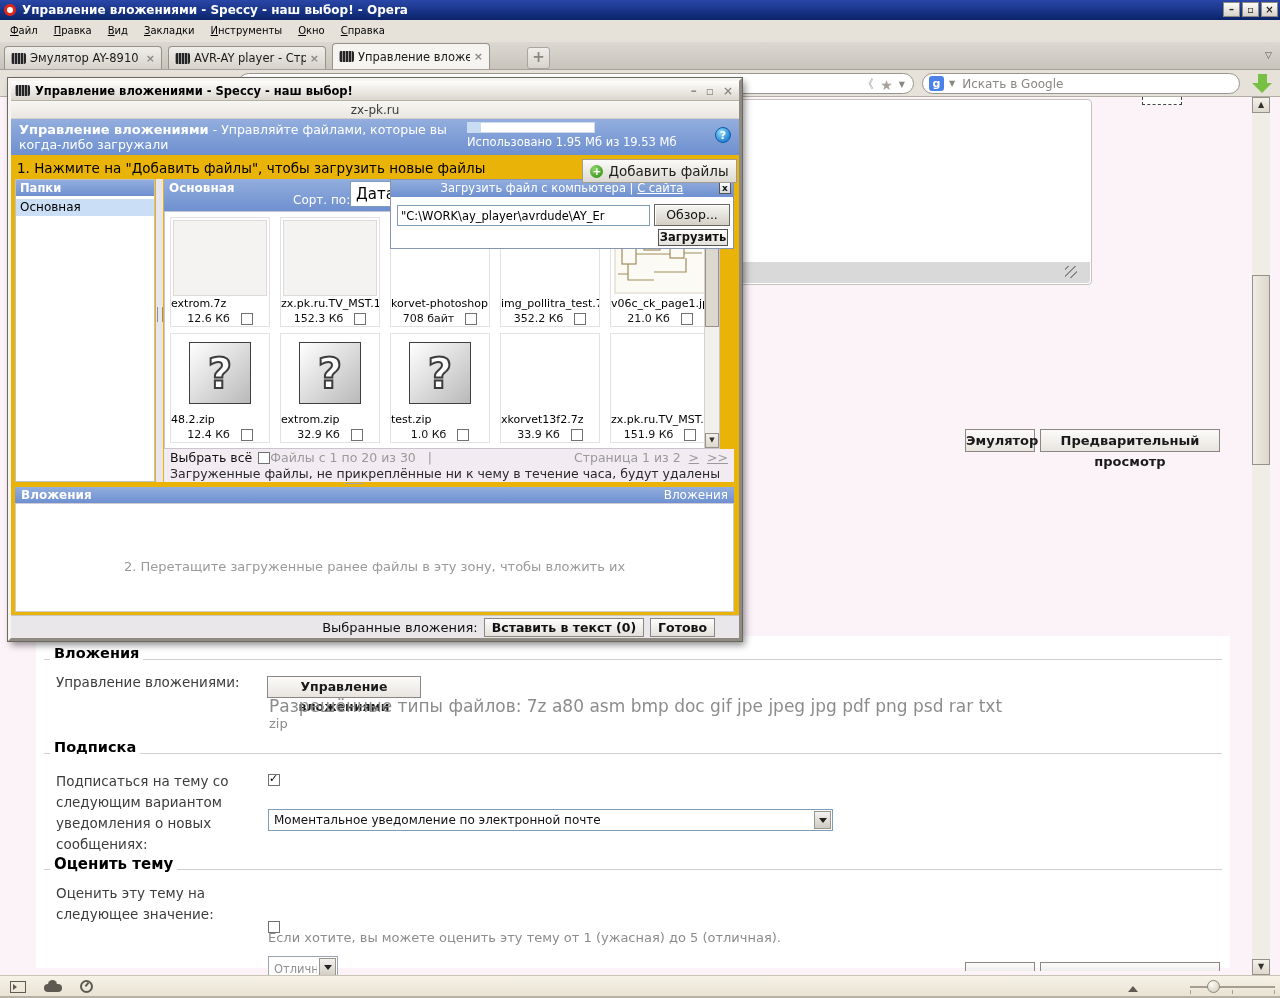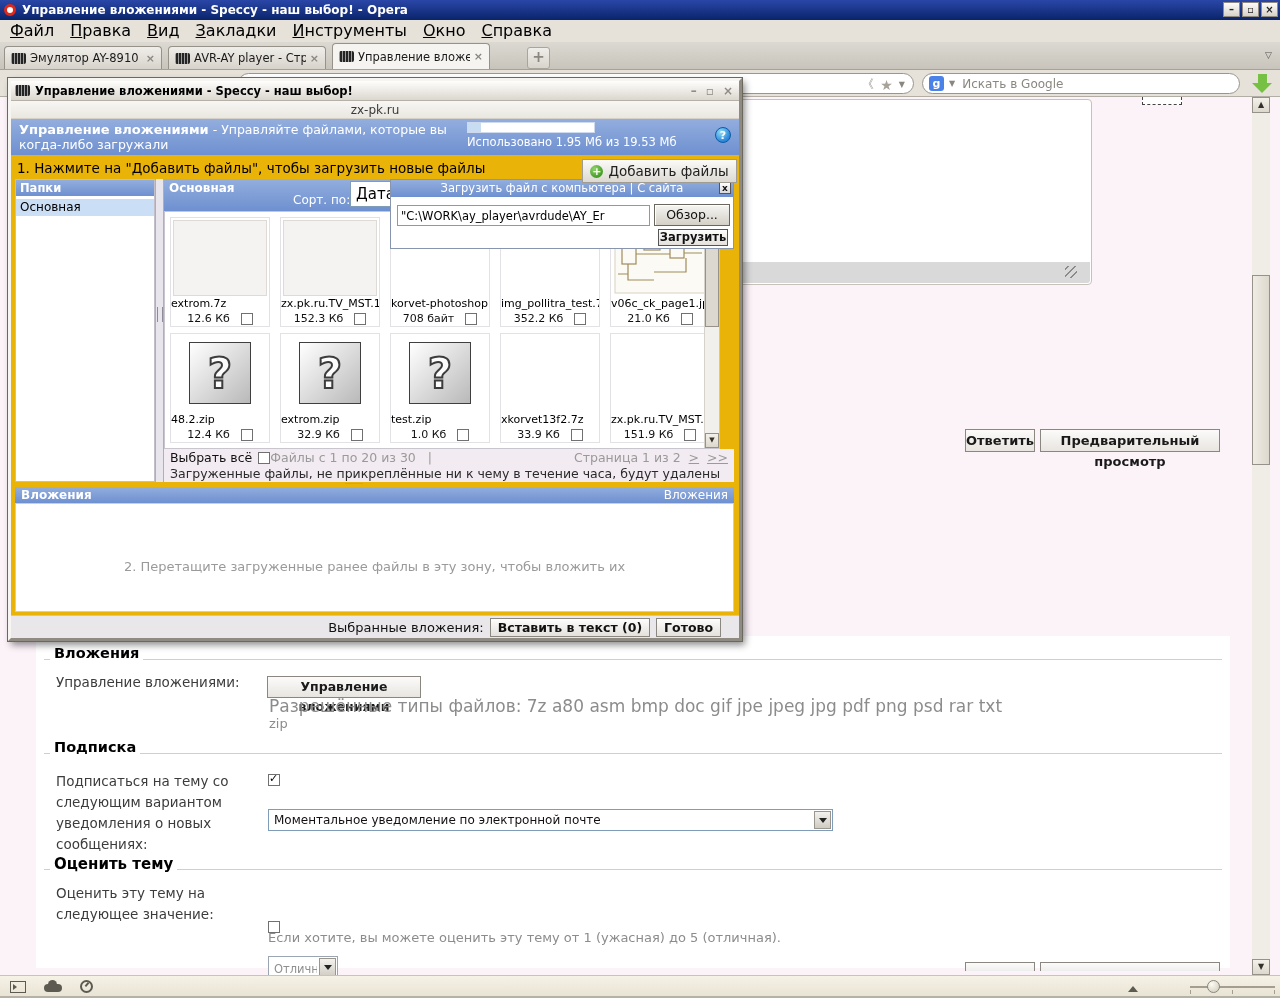--- a/index.html
+++ b/index.html
@@ -7,21 +7,21 @@
        font-family:"DejaVu Sans","Liberation Sans",sans-serif;background:#fcf3f9;font-size:12px;color:#111}
   .abs{position:absolute}
   
   .titlebar{left:0;top:0;width:1280px;height:20px;background:linear-gradient(#2a47a8,#0a246a);
             color:#fff;font-weight:bold;font-size:12px;display:flex;align-items:center;padding-left:4px;box-sizing:border-box}
   .opera-logo{width:12px;height:12px;border:3px solid #e0281a;border-radius:50%;background:#fff;box-sizing:border-box;margin-right:6px;flex:0 0 auto}
   .win-controls{position:absolute;right:2px;top:2px;display:flex;gap:2px}
   .wbtn{width:17px;height:15px;background:linear-gradient(#fdfcfa,#d6d2c9);border:1px solid #8e8a80;
         font-size:10px;line-height:13px;text-align:center;color:#222;font-weight:bold;box-sizing:border-box}
   .menubar{left:0;top:20px;width:1280px;height:22px;background:#e6e2da;display:flex;align-items:center;padding-left:4px;box-sizing:border-box}
-  .menu-item{padding:2px 10px 3px 6px;font-size:16px;color:#000}
+  .menu-item{padding:2px 10px 3px 6px;font-size:10px;color:#000}
   .menu-item .u{text-decoration:underline}
   .tabbar{left:0;top:42px;width:1280px;height:28px;background:linear-gradient(#dcd9d2,#c8c4bc);border-bottom:1px solid #a5a19a;box-sizing:border-box}
   #tabs{position:absolute;left:4px;bottom:0;display:flex;align-items:flex-end}
   .tab{height:23px;border:1px solid #96928a;border-bottom:none;border-radius:4px 4px 0 0;
        background:linear-gradient(#f0eeea,#d7d3cb);display:flex;align-items:center;padding:0 6px;
        font-size:11.5px;width:158px;margin-right:6px;box-sizing:border-box;color:#1a1a1a}
   .tab.active{background:#f6f4f0;height:26px}
   .tab-favicon{width:15px;height:11px;background:#242424;border-radius:2px;margin-right:4px;flex:0 0 auto;
        background-image:repeating-linear-gradient(90deg,rgba(255,255,255,.55) 0 1px,transparent 1px 3px);background-size:100% 4px;background-position:0 3px;background-repeat:repeat-y}
   .tab-label{flex:1;white-space:nowrap;overflow:hidden}
@@ -125,27 +125,27 @@
   .gs-btn{position:absolute;left:0;width:14px;height:15px;background:linear-gradient(#f4f1ea,#ddd8cd);border:1px solid #96928a;
           box-sizing:border-box;font-size:7px;text-align:center;line-height:13px;color:#33312c}
   .gs-thumb{position:absolute;left:0;top:15px;width:14px;height:100px;background:#dcd8d0;border:1px solid #96928a;box-sizing:border-box}
   .p-strip{left:153px;top:368px;width:570px;height:17px;background:#f2ebf1;font-size:12.5px;display:flex;align-items:center;box-sizing:border-box;padding:0 6px}
   .p-warn{left:153px;top:385px;width:570px;height:16px;background:#f2ebf1;font-size:12.5px;color:#2a2a2a;padding:0 0 0 6px;box-sizing:border-box}
   .p-div-handle{left:334px;top:402px;width:18px;height:4px;border-top:1px solid #a6a2ae;border-bottom:1px solid #a6a2ae}
   .p-attachbar{left:4px;top:406px;width:719px;height:16px;font-size:12px;padding:1px 6px 0;box-sizing:border-box}
   .p-zone{left:4px;top:422px;width:719px;height:109px;background:#fff;border:1px solid #d0ccd2;box-sizing:border-box}
   .zone-txt{margin-top:55px;text-align:center;color:#9a9a9a;font-size:13px}
   .p-footer{left:0;top:534px;width:728px;height:23px;background:#eae7ea;border-top:1px solid #c8c5ca;
-            display:flex;align-items:center;justify-content:flex-end;gap:6px;padding-right:18px;box-sizing:border-box;font-size:13px}
+            display:flex;align-items:center;justify-content:flex-end;gap:6px;padding-right:24px;box-sizing:border-box;font-size:13px}
   .pf-btn{background:linear-gradient(#fdfdfd,#e4e1dc);border:1px solid #8a8781;font-weight:bold;font-size:12.5px;
           height:19px;line-height:17px;padding:0 7px;box-sizing:border-box}
   
   .udialog{left:379px;top:98px;width:344px;height:70px;background:#fff;border:1px solid #8795ae;box-sizing:border-box;z-index:20}
   .ud-head{height:17px;font-size:11.5px;text-align:center;line-height:17px;position:relative}
-  .ud-link{}
+  .ud-link{text-decoration:underline}
   .ud-close{position:absolute;right:2px;top:2px;width:12px;height:12px;background:linear-gradient(#fefefe,#d8d8d8);
             border:1px solid #555;font-size:9px;line-height:10px;text-align:center;color:#111;box-sizing:border-box;font-weight:bold}
   .ud-input{position:absolute;left:6px;top:25px;width:253px;height:21px;border:1px solid #7f9db9;font-size:11.5px;
             padding:0 3px;box-sizing:border-box;font-family:inherit}
   .ud-browse{position:absolute;left:263px;top:24px;width:76px;height:22px;background:linear-gradient(#f6f5f2,#d4d0c7);
              border:1px solid #6a675f;box-shadow:inset 1px 1px 0 #fff;font-size:12.5px;text-align:center;line-height:20px;box-sizing:border-box}
   .ud-upload{position:absolute;left:267px;top:49px;width:70px;height:17px;background:linear-gradient(#fdfdfd,#e4e1dc);
              border:1px solid #555;font-weight:bold;font-size:11.5px;text-align:center;line-height:15px;box-sizing:border-box}
   
   .statusbar{left:0;top:975px;width:1280px;height:23px;background:linear-gradient(#f6f2e6,#e7e2d2);border-top:1px solid #c9c4b6;box-sizing:border-box}
@@ -225,21 +225,21 @@
     <div class="dl-head"></div>
 </div>
 
 
 <div class="abs page-bg"></div>
 <div class="abs textarea-box">
   <div class="ta-strip"></div>
   <div class="ta-resize"></div>
 </div>
 <div class="abs dashed-box"></div>
-<div class="abs btn reply-btn">Ответить</div>
+<div class="abs btn reply-btn">Эмулятор</div>
 <div class="abs btn preview-btn">Предварительный просмотр</div>
 
 <div class="abs bottom-sheet"></div>
 
 <div class="abs fs-line" style="left:44px;top:659px;width:1178px"></div>
 <div class="abs legend" style="left:50px;top:645px">Вложения</div>
 <div class="abs flabel" style="left:56px;top:672px">Управление вложениями:</div>
 <div class="abs btn manage-btn" style="line-height:20px">Управление вложениями</div>
 <div class="abs flabel gray" style="left:269px;top:696px;font-size:17px">Разрешённые типы файлов: 7z a80 asm bmp doc gif jpe jpeg jpg pdf png psd rar txt</div>
 <div class="abs flabel gray" style="left:269px;top:713px;font-size:13px">zip</div>

